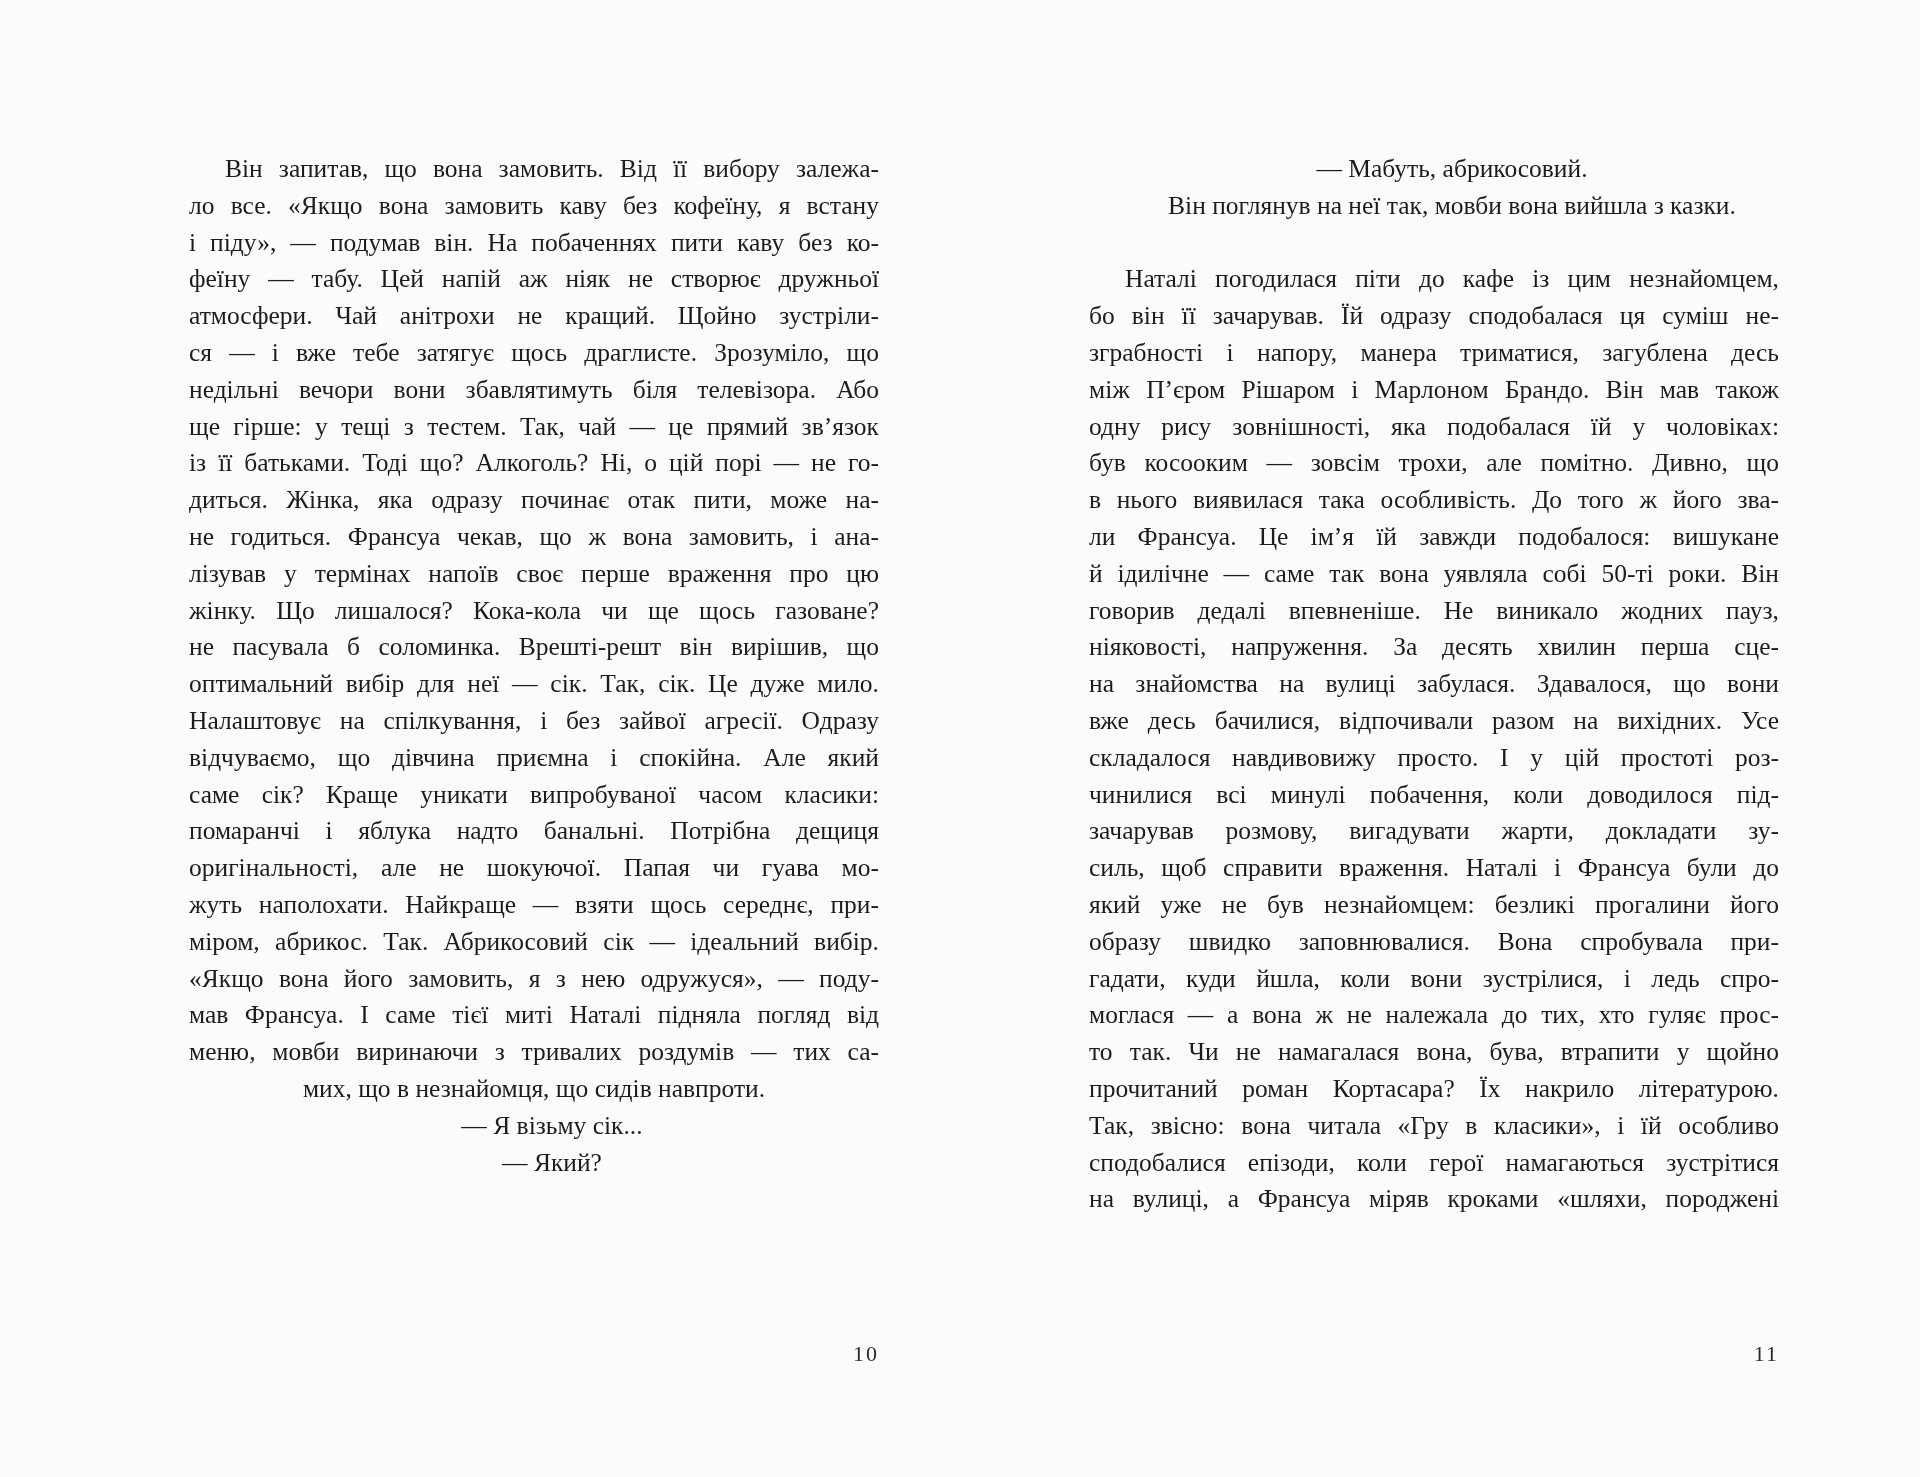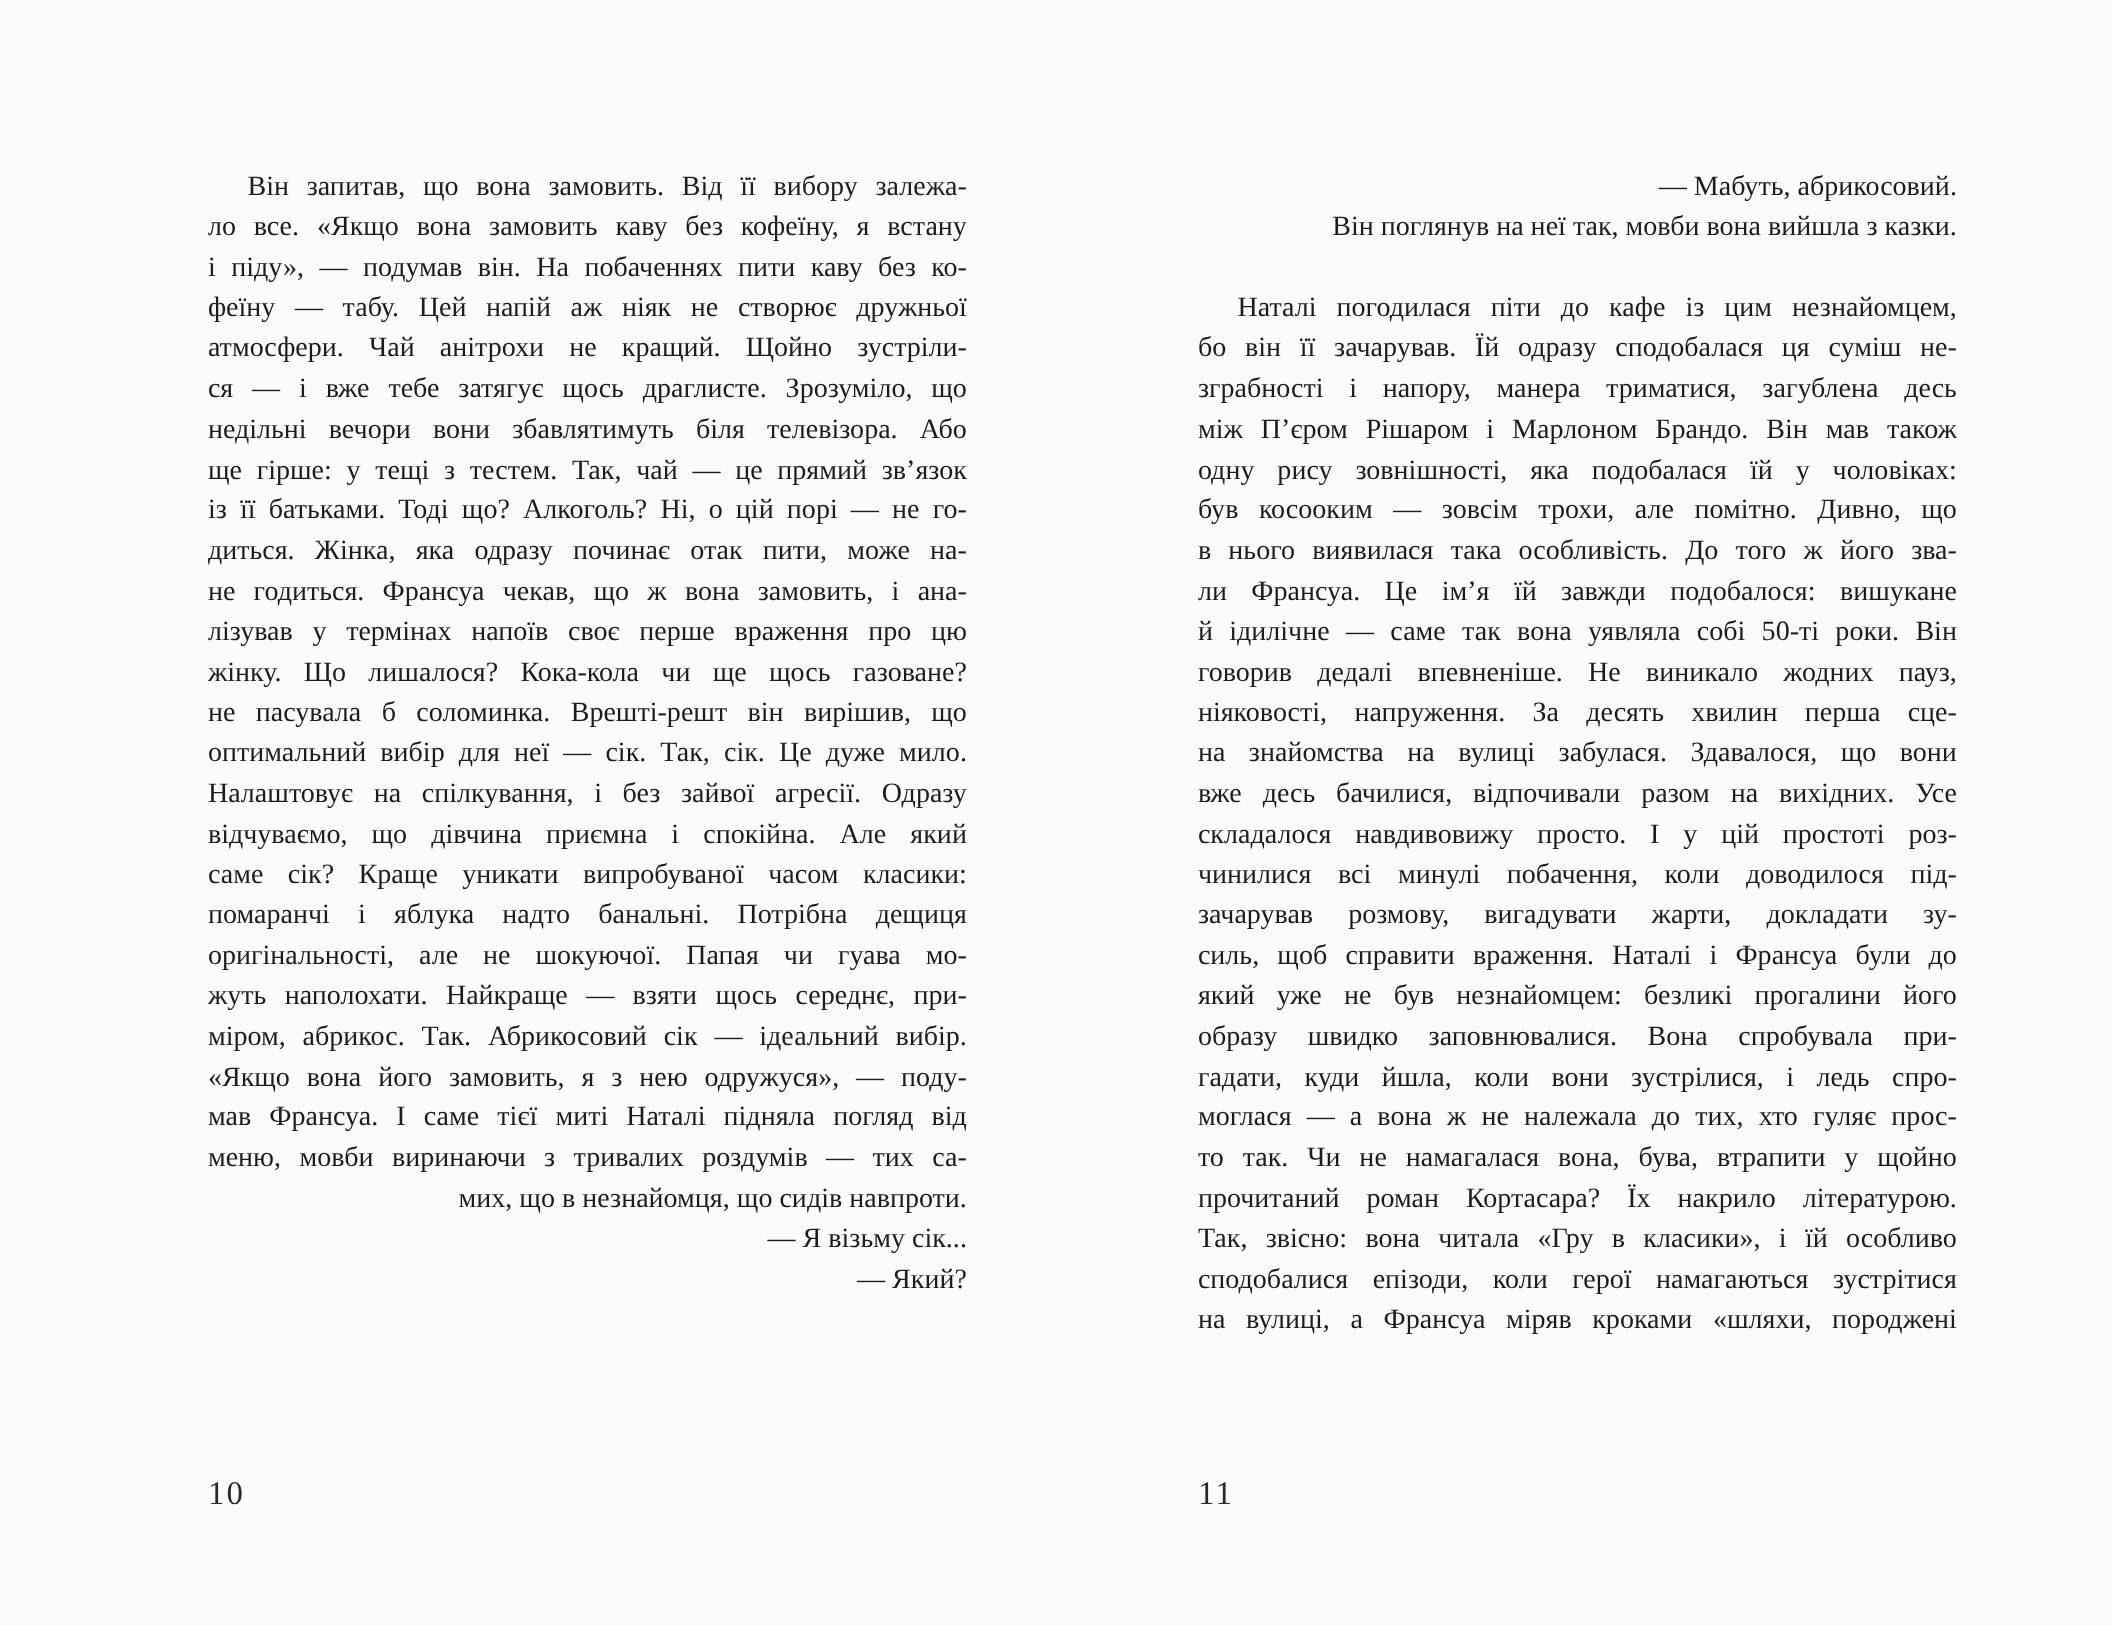--- a/index.html
+++ b/index.html
@@ -34,37 +34,37 @@
     position: absolute;
     top: 151px;
     left: 0;
     width: 100%;
   }
   .line {
     font-size: 25.5px;
     line-height: 36.8px;
     height: 36.8px;
     overflow: hidden;
-    text-align: right;
+    text-align: center;
     color: var(--ink);
     text-rendering: optimizeLegibility;
   }
   .line.j {
     text-align: justify;
     text-align-last: justify;
   }
   .line.ind { text-indent: 36px; }
   .line.spacer { height: 36.8px; }
   .page-number {
     position: absolute;
     top: 1341px;
     left: 0;
     width: 100%;
-    text-align: left;
-    font-size: 30px;
+    text-align: right;
+    font-size: 22px;
     letter-spacing: 2px;
     color: var(--pgnum);
     font-variant-numeric: oldstyle-nums;
   }
 </style>
 </head>
 <body>
 
 <main class="spread">
 

